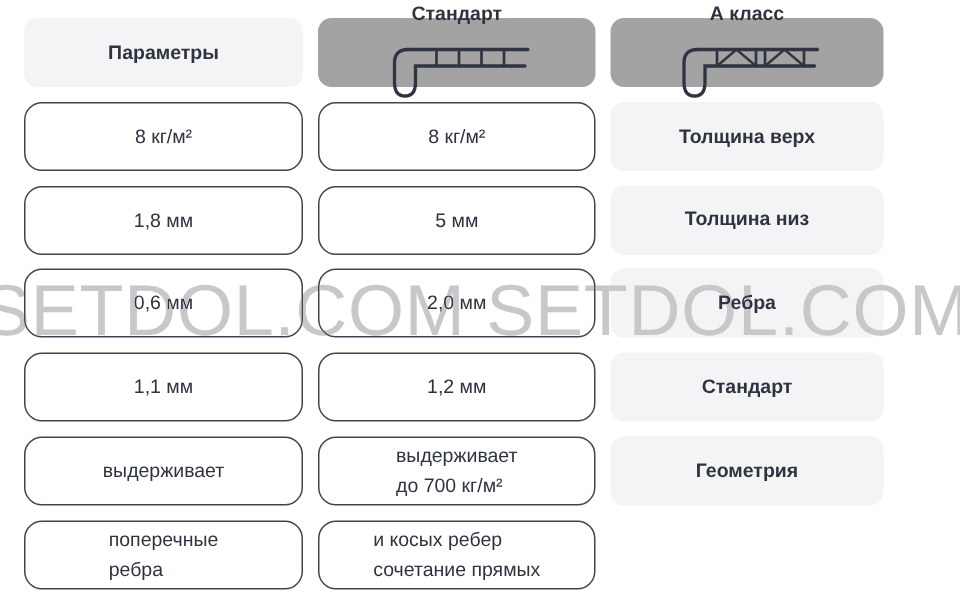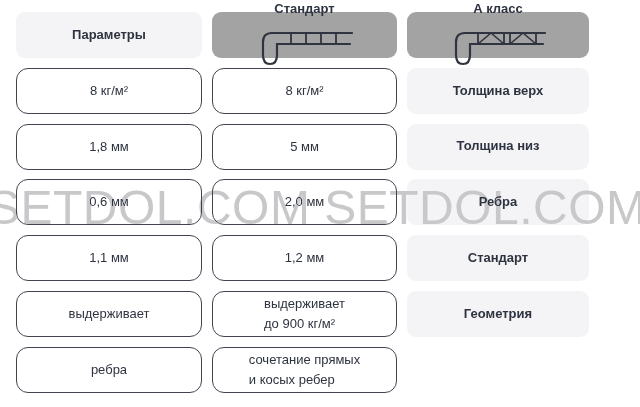--- a/index.html
+++ b/index.html
@@ -140,33 +140,34 @@
 
     <div class="cell param">Стандарт</div>
     <div class="cell value">
       <div class="lines">
         <span>выдерживает</span>
       </div>
     </div>
     <div class="cell value">
       <div class="lines">
         <span>выдерживает</span>
-        <span>до 900 кг/м²</span>
+        <span>до 700 кг/м²</span>
       </div>
     </div>
 
     <div class="cell param">Геометрия</div>
     <div class="cell value">
       <div class="lines">
+        <span>поперечные</span>
         <span>ребра</span>
       </div>
     </div>
     <div class="cell value">
       <div class="lines">
+        <span>и косых ребер</span>
         <span>сочетание прямых</span>
-        <span>и косых ребер</span>
       </div>
     </div>
 
   </div>
 
   <div class="watermark">SETDOL.COM SETDOL.COM</div>
 </div>
 
 </body></html>

